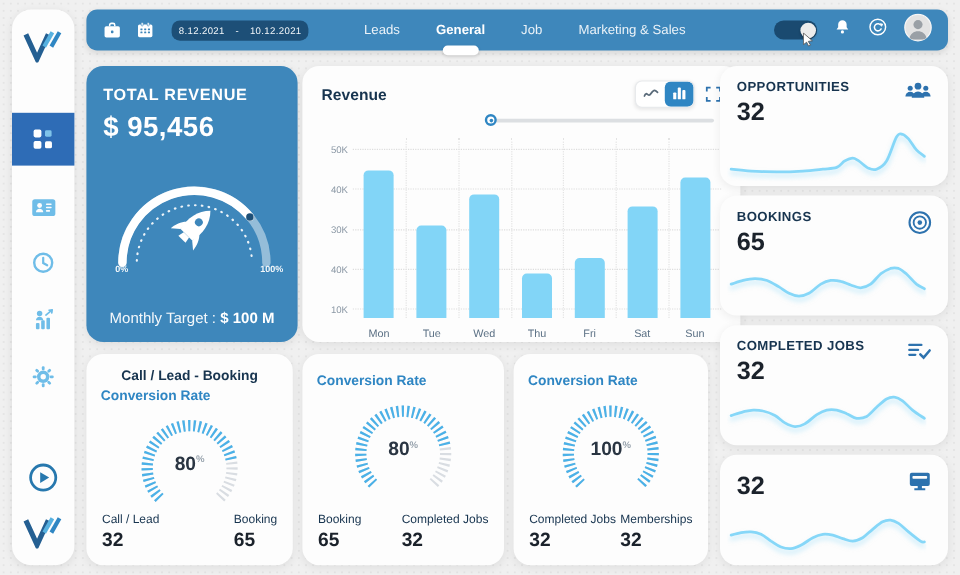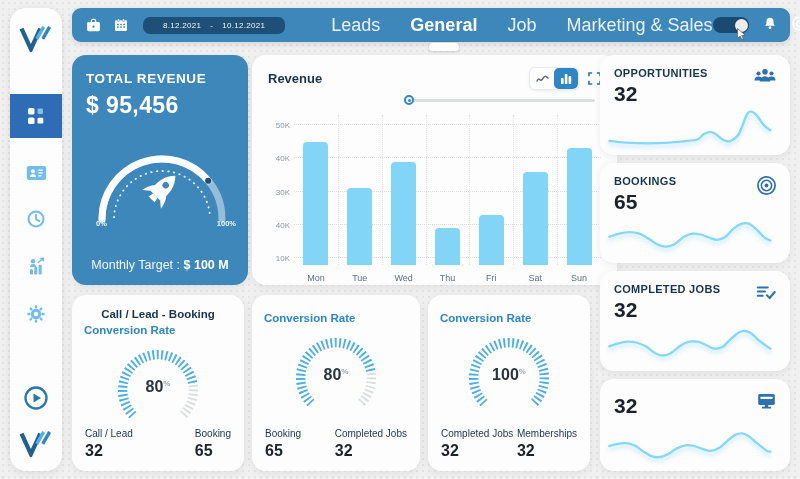--- a/index.html
+++ b/index.html
@@ -23,24 +23,24 @@
   .side-icons { margin-top:26px; display:flex; flex-direction:column; align-items:center; gap:27px; }
   .side-spacer { flex:1; }
   .side-play { margin-bottom:18px; }
   .side-logo-bottom { margin-bottom:14px; }
   .sidebar svg { display:block; }
 
   
   .navbar { position:absolute; left:72px; top:8px; width:718px; height:34px; background:#3e87bb;
     border-radius:9px; display:flex; align-items:center; padding:0 13px; box-shadow:0 2px 6px rgba(0,0,0,.12); }
   .nav-ic { margin-right:11px; display:flex; }
-  .date-pill { background:#1d4f77; border-radius:7px; padding:4px 20px; display:flex; gap:9px; align-items:center;
+  .date-pill { background:#1d4f77; border-radius:7px; padding:4px 6px; display:flex; gap:9px; align-items:center;
     font-size:8px; color:#f2f6f9; letter-spacing:.3px; margin-left:3px; }
   .nav-tabs { display:flex; gap:30px; margin-left:46px; }
-  .tab { position:relative; color:#eaf2f8; font-size:18px; cursor:pointer; white-space:nowrap; }
+  .tab { position:relative; color:#eaf2f8; font-size:11px; cursor:pointer; white-space:nowrap; }
   .tab.active { color:#ffffff; font-weight:bold; }
   .tab-pill { position:absolute; left:50%; transform:translateX(-50%); bottom:-15px; width:30px; height:8px;
     background:#ffffff; border-radius:4px; box-shadow:0 1px 3px rgba(0,0,0,.15); }
   .nav-right { margin-left:auto; display:flex; align-items:center; gap:13px; }
   .toggle-wrap { position:relative; }
   .toggle { width:36px; height:16px; border-radius:8px; background:#1a4a70; position:relative; }
   .toggle-knob { position:absolute; right:1px; top:1.5px; width:13px; height:13px; border-radius:50%;
     background:#ececec; box-shadow:0 1px 2px rgba(0,0,0,.3); }
   .mouse-cursor { position:absolute; right:2px; bottom:-11px; }
 

